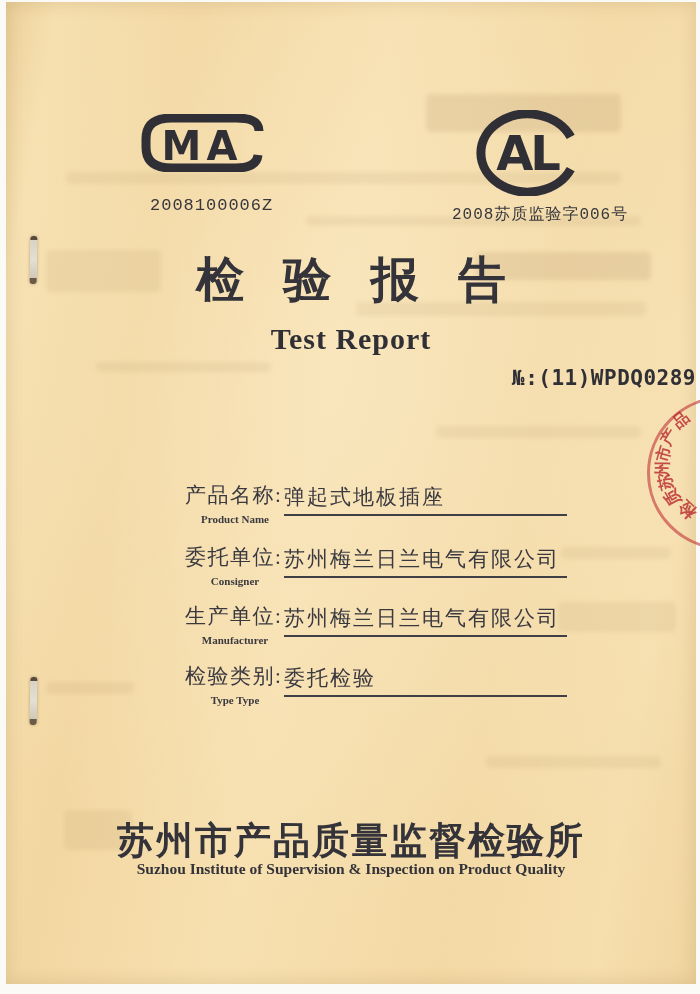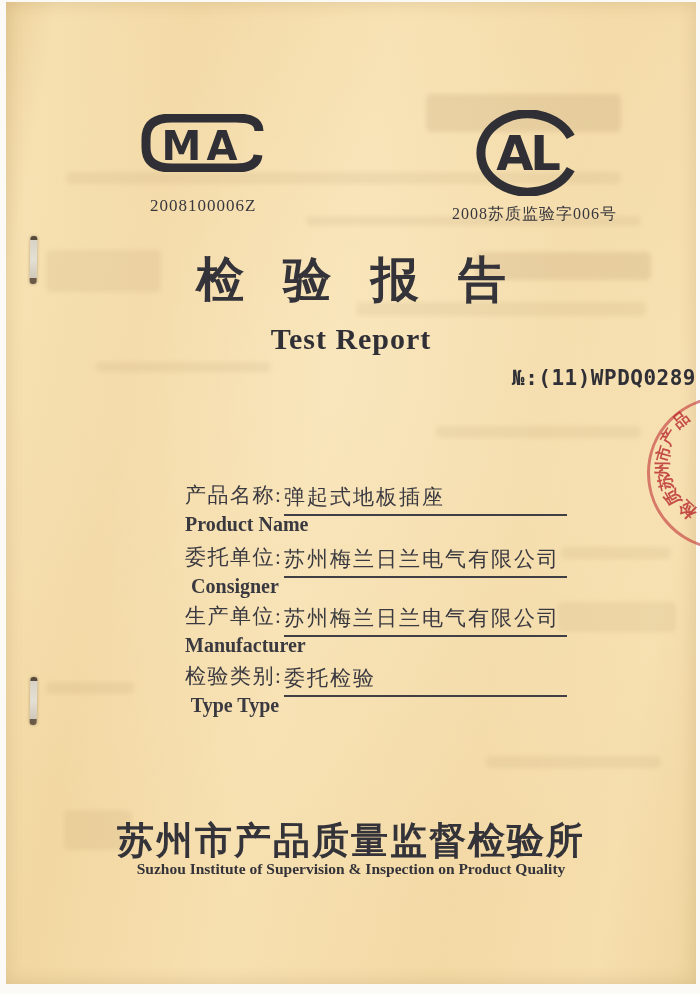--- a/index.html
+++ b/index.html
@@ -22,21 +22,21 @@
   .staple{
     position:absolute;width:7px;height:48px;border-radius:3px;
     background:linear-gradient(180deg,#584a3c 0%,#584a3c 9%,#d9d3c7 9%,#e4dfd4 50%,#cfc8ba 88%,#6b5a48 88%,#6b5a48 100%);
     box-shadow:0 0 3px rgba(90,70,40,.45);transform:rotate(1deg);
   }
 
   .logo{position:absolute;}
   .logo svg{display:block;}
   .logo-code{
     position:absolute;color:#38373d;font-size:17px;letter-spacing:1px;
-    font-family:Liberation Serif, serif;
+    font-family:Liberation Mono, monospace;
   }
 
   .title-zh{
     position:absolute;left:0;right:0;top:246px;text-align:center;
     font-size:48px;font-weight:bold;color:#333339;
   }
   .title-zh span{letter-spacing:0.82em;margin-right:-0.82em;}
   .title-en{
     position:absolute;left:0;right:0;top:320px;text-align:center;
     font-size:30px;font-weight:bold;color:#2f2f35;
@@ -45,21 +45,21 @@
   .report-no{
     position:absolute;left:0;right:0;top:364px;text-align:right;
     font-size:21px;font-weight:bold;color:#2f2f35;
     font-family:"DejaVu Sans Mono","Liberation Mono",monospace;letter-spacing:0.5px;
   }
 
   .field-row{position:absolute;left:179px;width:400px;height:58px;color:#3a3940;}
   .f-label{position:absolute;left:0;top:0;width:100px;}
   .f-label .zh{font-size:21px;letter-spacing:1.5px;white-space:nowrap;}
   .f-label .en{
-    display:block;margin-top:4px;text-align:center;font-size:20px;font-weight:bold;
+    display:block;margin-top:4px;text-align:center;font-size:11px;font-weight:bold;
     font-family:"Liberation Serif","DejaVu Serif",serif;white-space:nowrap;
   }
   .f-value{
     position:absolute;left:99px;top:0;width:283px;height:33px;
     border-bottom:2px solid #403f46;text-align:left;font-size:21px;
     line-height:32px;letter-spacing:2px;white-space:nowrap;
   }
 
   .inst-zh{
     position:absolute;left:0;right:0;top:814px;text-align:center;

